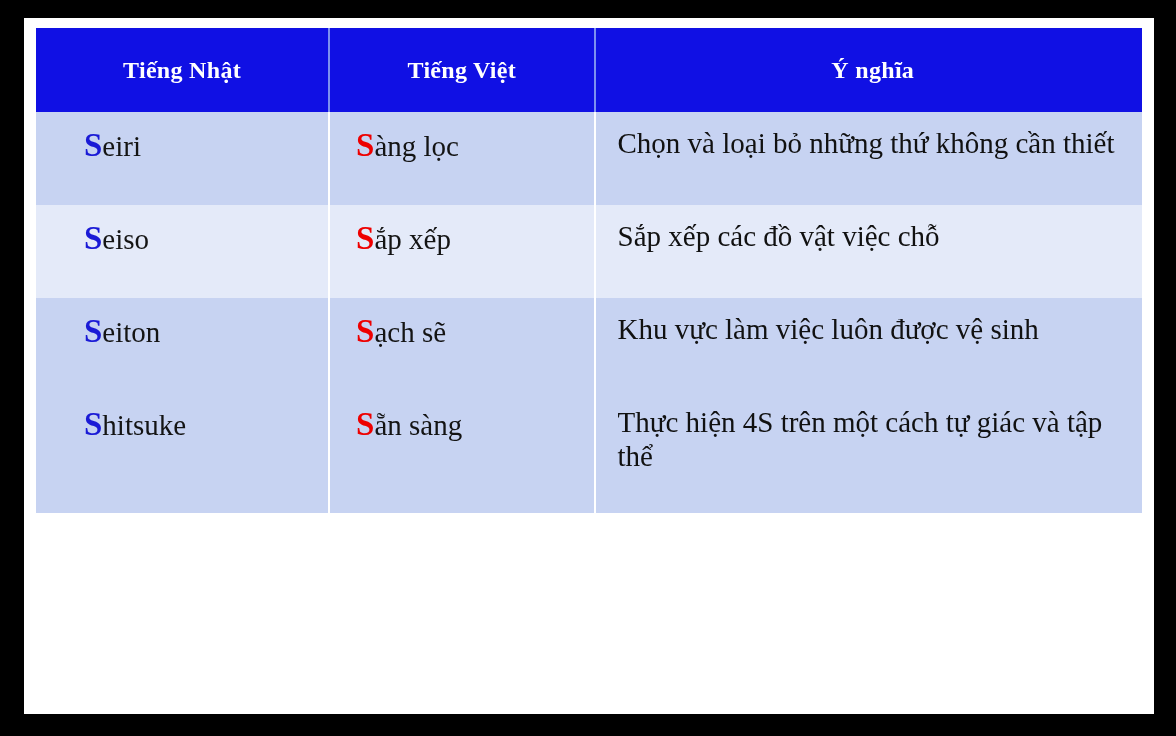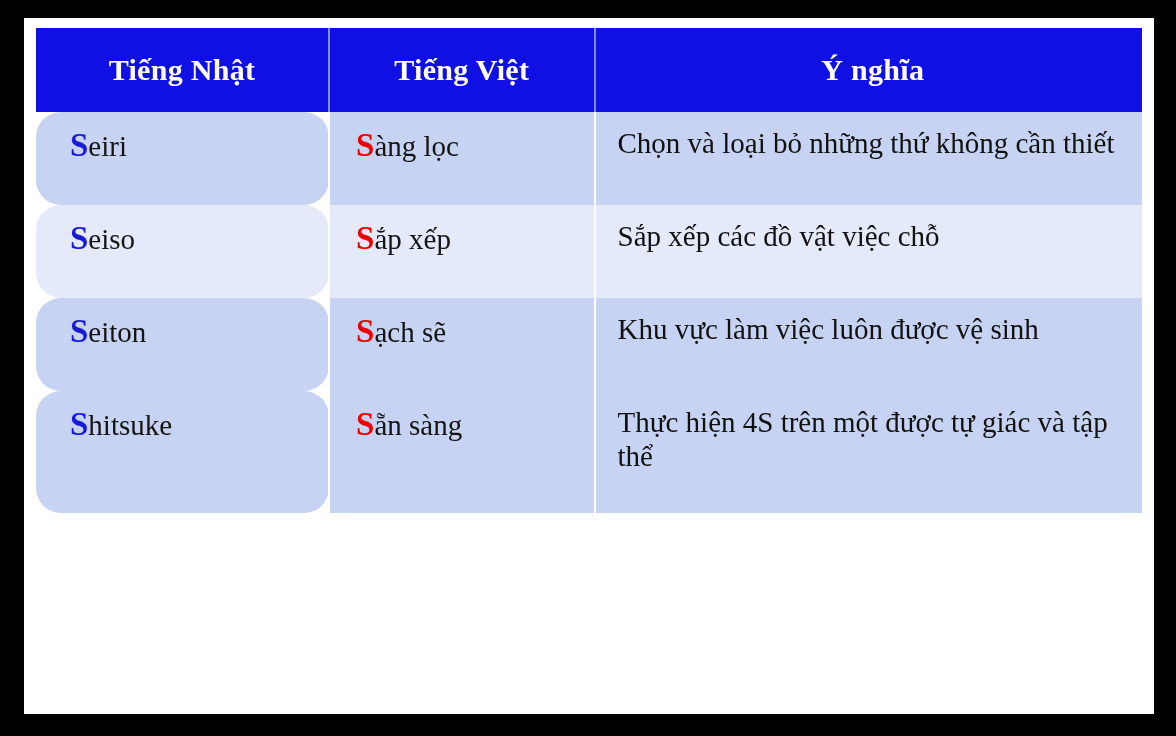--- a/index.html
+++ b/index.html
@@ -42,21 +42,21 @@
 
   
   col.c-jp  { width: 26.5%; }
   col.c-vn  { width: 24.0%; }
   col.c-mn  { width: 49.5%; }
 
   thead th {
     background: #1010E4;
     color: #ffffff;
     font-weight: bold;
-    font-size: 30px;
+    font-size: 24px;
     letter-spacing: 0.3px;
     text-align: center;
     height: 84px;
     vertical-align: middle;
     border-right: 2px solid #7d8ff0;
     padding: 0 8px;
   }
   thead th:last-child {
     border-right: none;
     padding-left: 16px;
@@ -72,23 +72,22 @@
   tbody td:last-child {
     border-right: none;
   }
 
   
   tbody tr.shade-a td { background: #c7d3f2; }
   tbody tr.shade-b td { background: #e4eaf9; }
 
   
   td.col-jp {
-    padding: 14px 10px 40px 34px;
+    padding: 14px 10px 40px 48px;
     white-space: nowrap;
-    border-radius: 25px;
   }
   td.col-vn {
     padding: 14px 10px 40px 26px;
     white-space: nowrap;
     margin-left: 47px;
   }
   td.col-mn {
     padding: 14px 18px 40px 22px;
   }
 
@@ -145,20 +144,20 @@
         <tr class="shade-a">
           <td class="col-jp"><span class="lead-blue">S</span><span class="rest">eiton</span></td>
           <td class="col-vn"><span class="lead-red">S</span><span class="rest">ạch sẽ</span></td>
           <td class="col-mn">Khu vực làm việc luôn được vệ sinh</td>
         </tr>
 
 
         <tr class="shade-a">
           <td class="col-jp"><span class="lead-blue">S</span><span class="rest">hitsuke</span></td>
           <td class="col-vn"><span class="lead-red">S</span><span class="rest">ẵn sàng</span></td>
-          <td class="col-mn">Thực hiện 4S trên một được tự giác và tập thể</td>
+          <td class="col-mn">Thực hiện 4S trên một cách tự giác và tập thể</td>
         </tr>
 
       </tbody>
     </table>
 
   </div>
 </div>
 
 </body></html>

